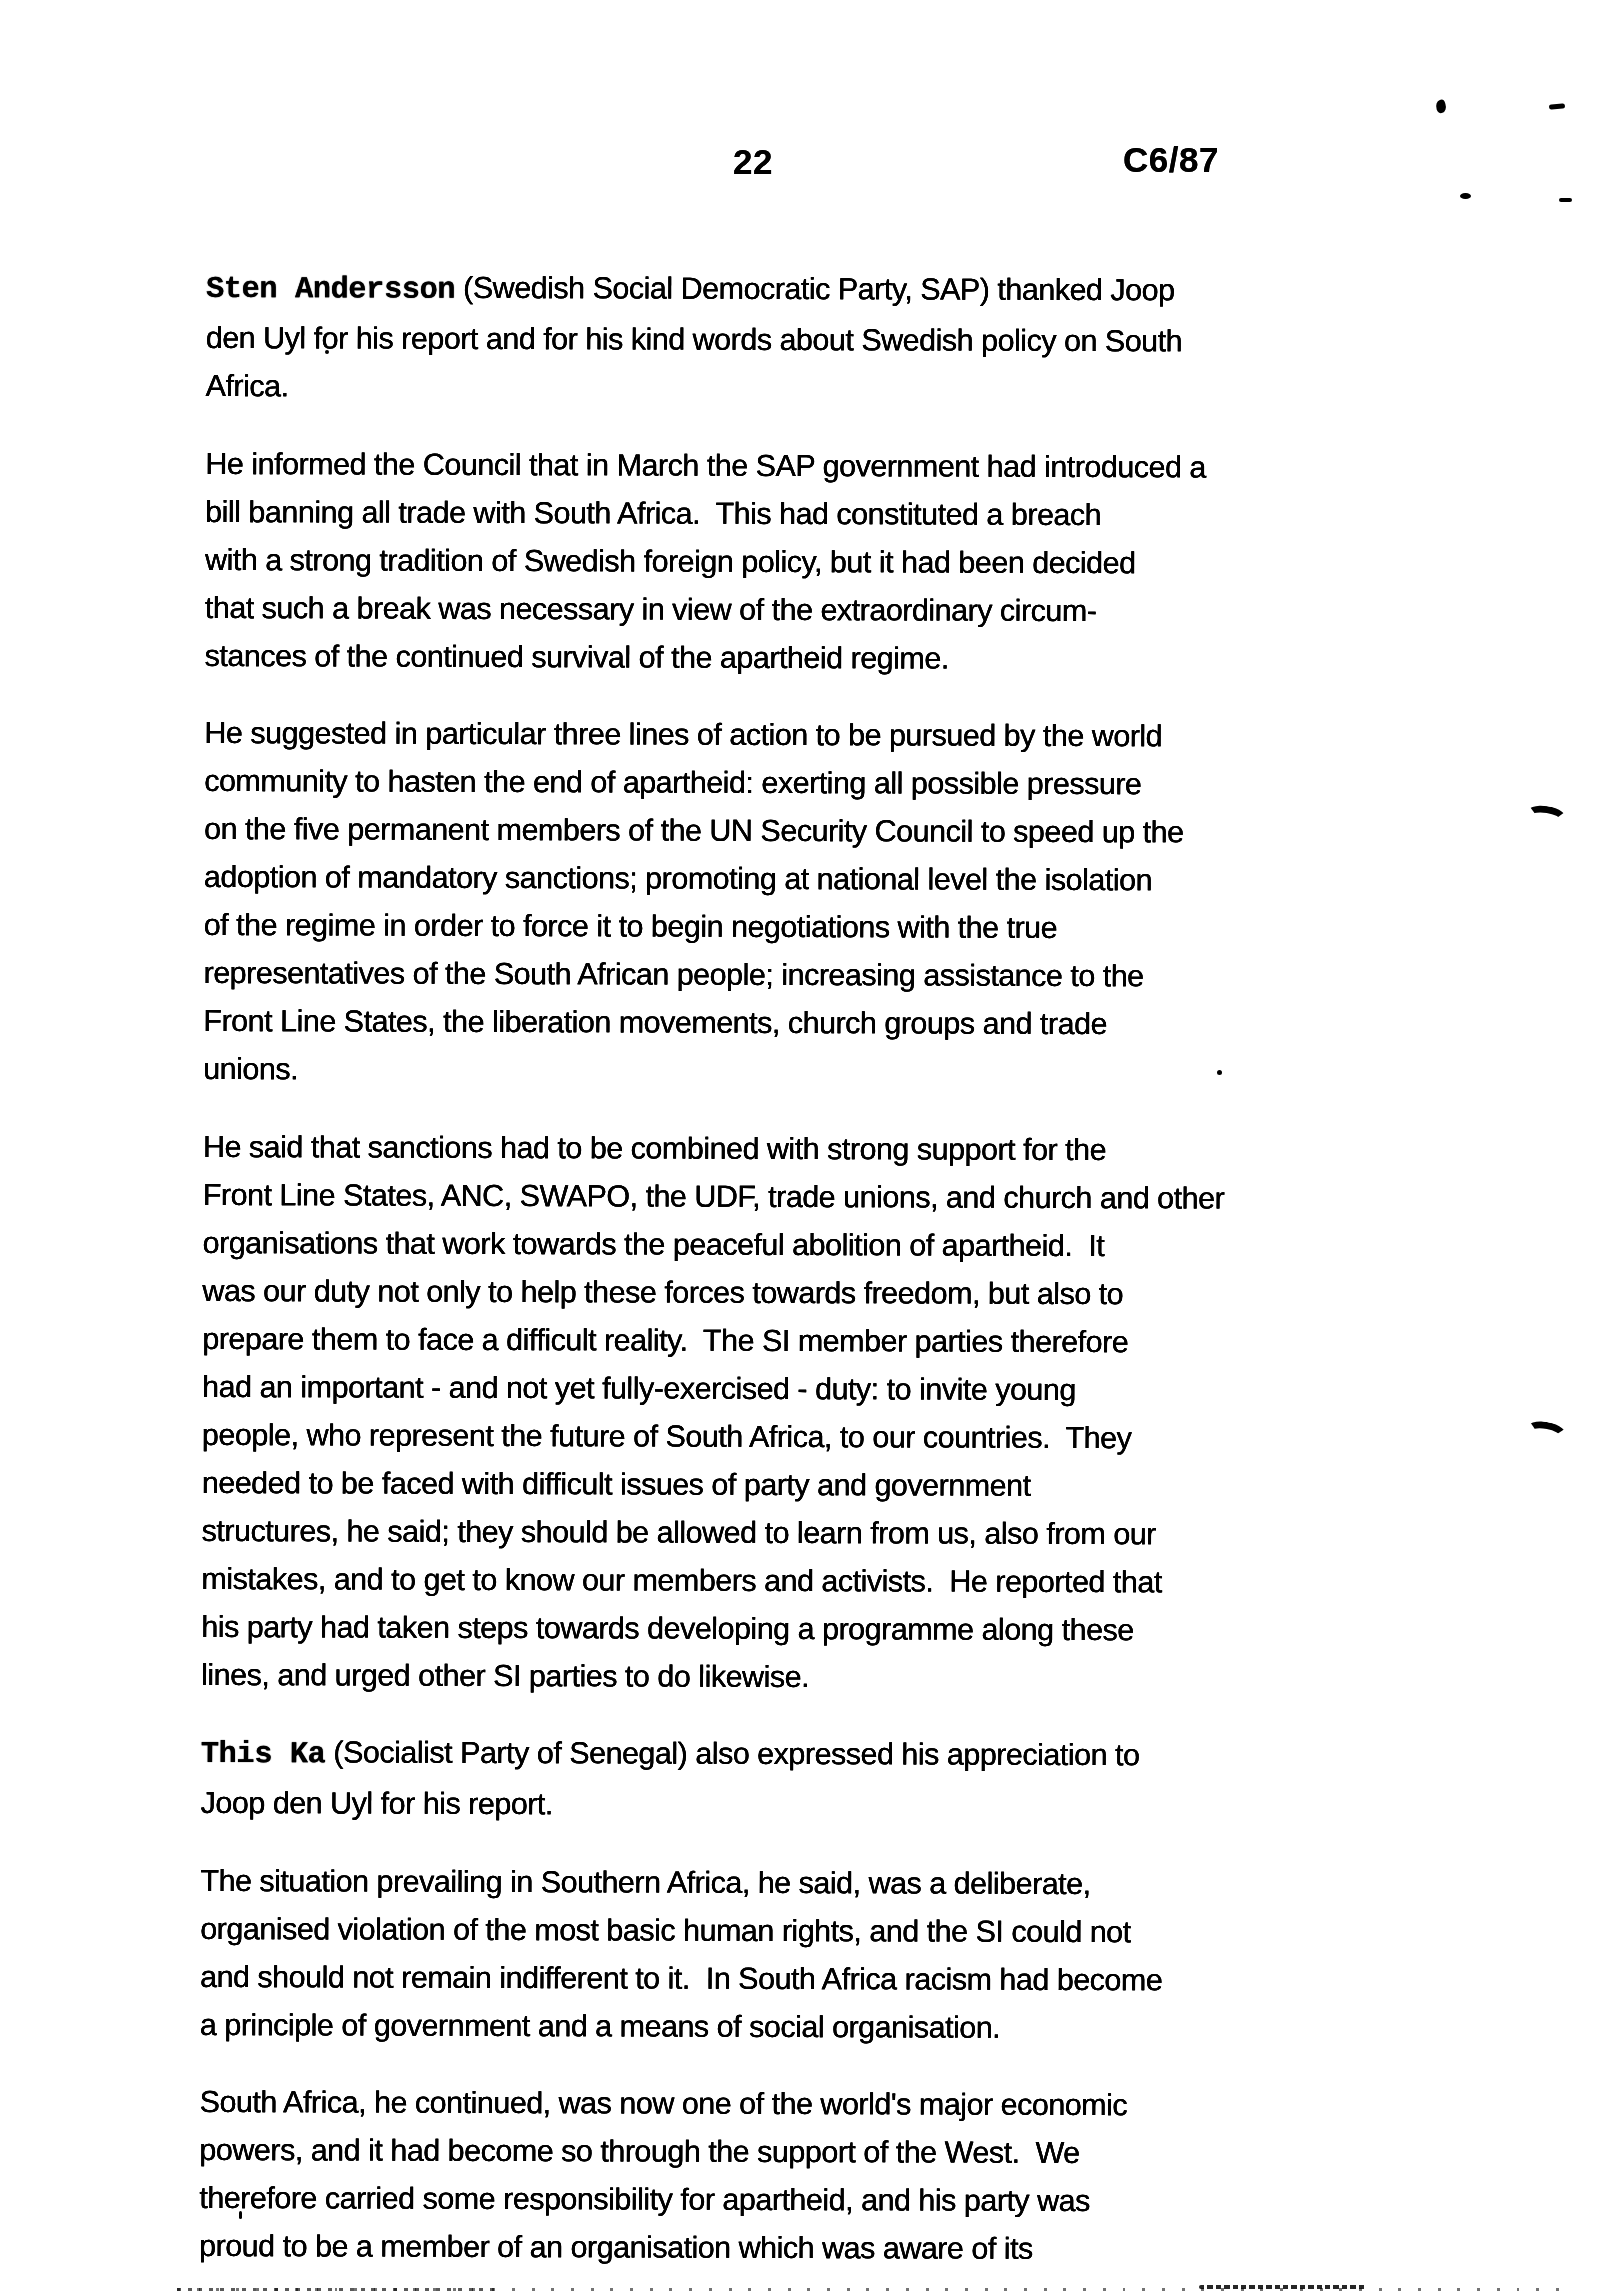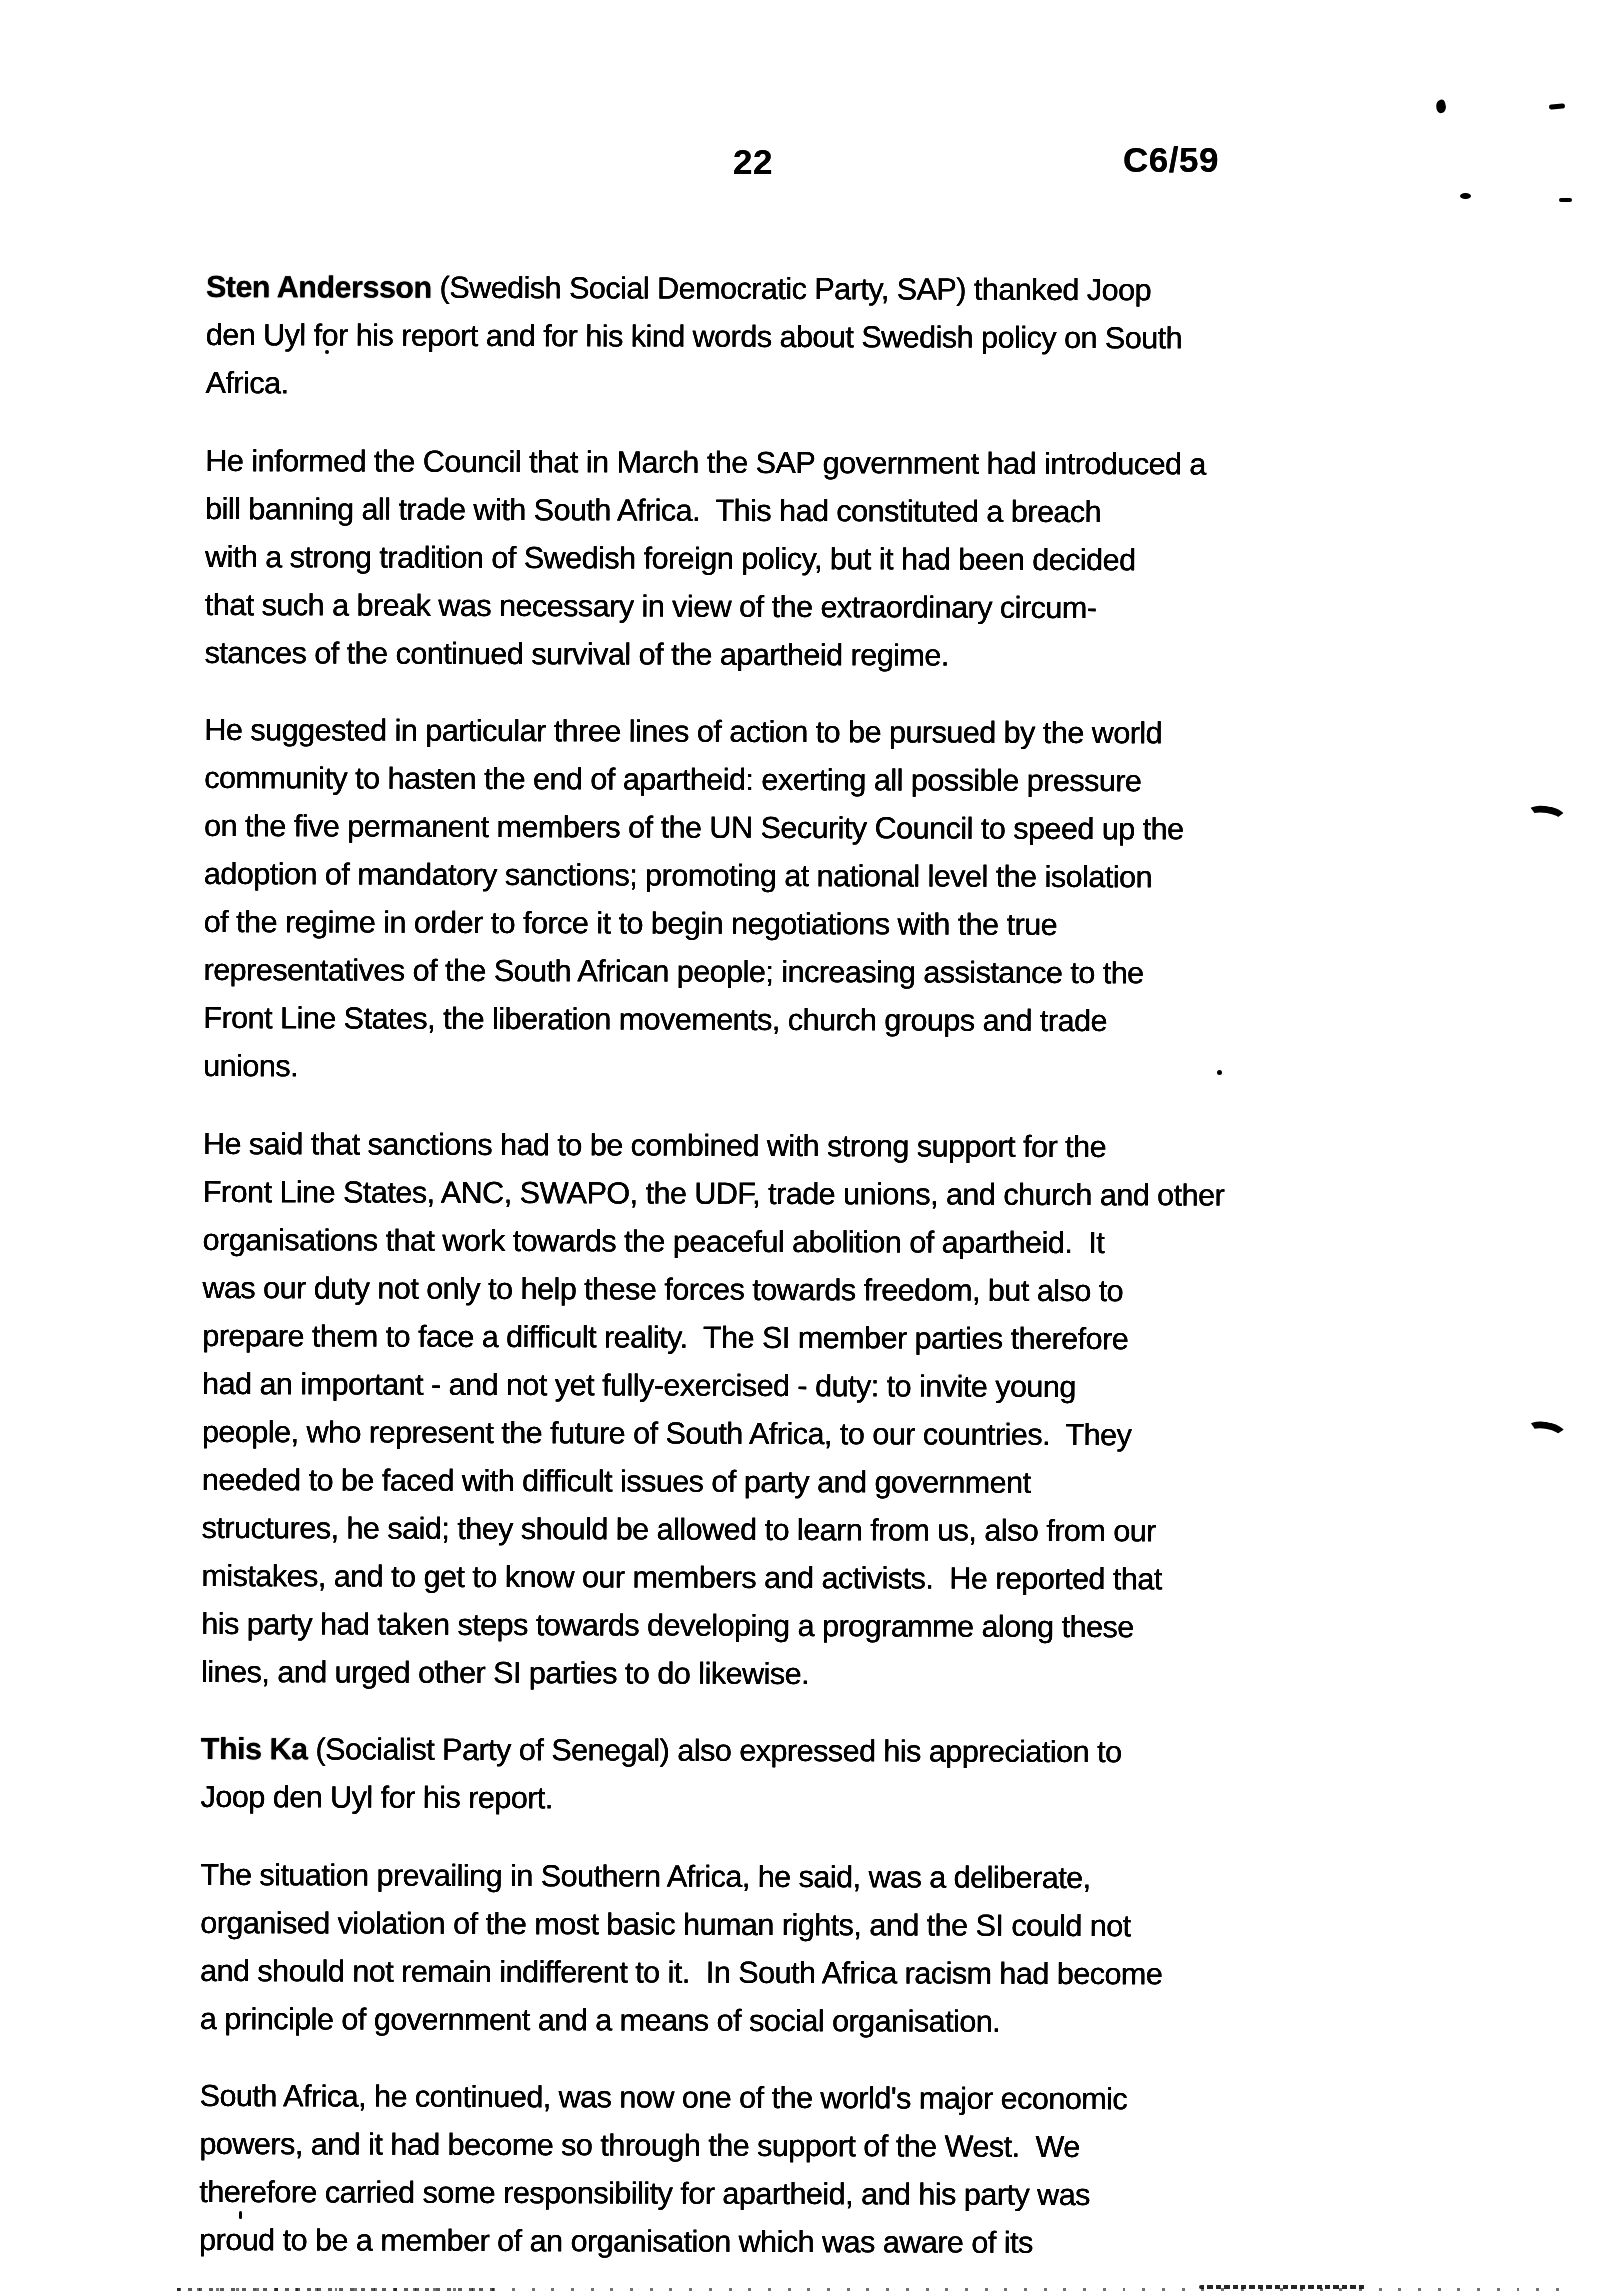--- a/index.html
+++ b/index.html
@@ -31,21 +31,21 @@
     transform-origin: left top;
   }
   .para {
     margin: 0 0 29.5px 0;
     font-size: 30.5px;
     line-height: 48px;
     letter-spacing: -0.5px;
     white-space: pre-wrap;
     text-shadow: 0 0 0.5px #000, 0.2px 0 0 #000;
   }
-  .para strong { font-weight: bold; text-shadow: 0 0 1px #000; }
+  .para strong { font-weight: bold; text-shadow: 0 0 1px #000; font-family: Liberation Mono, monospace; }
 
   
   .speck { position: absolute; background: #000; }
   #speck-apostrophe { left: 1436px; top: 100px; width: 9.8px; height: 13.3px;
     border-radius: 65% 35% 60% 40%; transform: rotate(-18deg); }
   #speck-dash-1 { left: 1549px; top: 104px; width: 15.7px; height: 4.9px;
     border-radius: 2.5px; transform: rotate(-6deg); }
   #speck-dot-1 { left: 1460px; top: 193px; width: 10.8px; height: 6.4px; border-radius: 50%; }
   #speck-dash-2 { left: 1559px; top: 198px; width: 13.3px; height: 4.4px; border-radius: 2px; }
   #speck-dot-2 { left: 1217px; top: 1070px; width: 5.4px; height: 5.4px; border-radius: 50%; }
@@ -80,21 +80,21 @@
     opacity: 0.85;
     border-radius: 2px;
   }
 </style>
 </head>
 <body>
 
 <div>
 
   <div class="hdr" id="page-num">22</div>
-  <div class="hdr" id="doc-ref">C6/59</div>
+  <div class="hdr" id="doc-ref">C6/87</div>
 
   <div id="text-column">
 
     <p class="para"><strong>Sten Andersson</strong><span> (Swedish Social Democratic Party, SAP) thanked Joop
 den Uyl for his report and for his kind words about Swedish policy on South
 Africa.</span></p>
 
     <p class="para"><span>He informed the Council that in March the SAP government had introduced a
 bill banning all trade with South Africa.  This had constituted a breach
 with a strong tradition of Swedish foreign policy, but it had been decided

